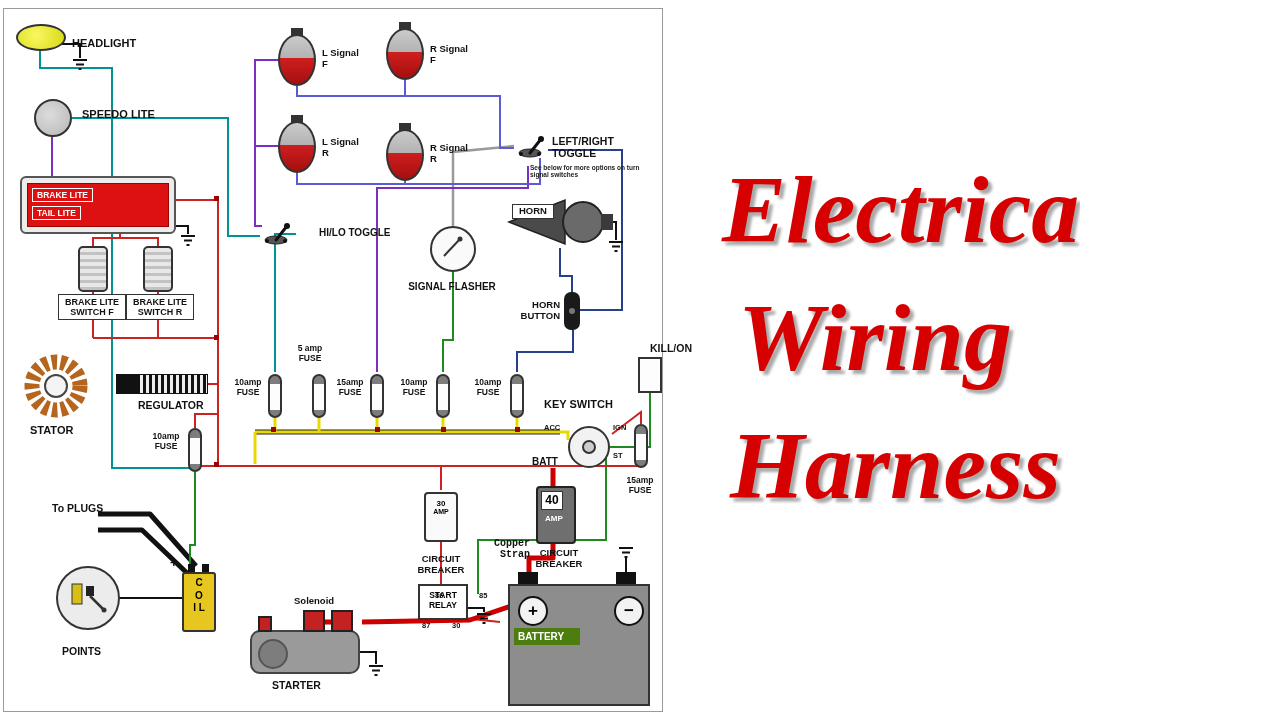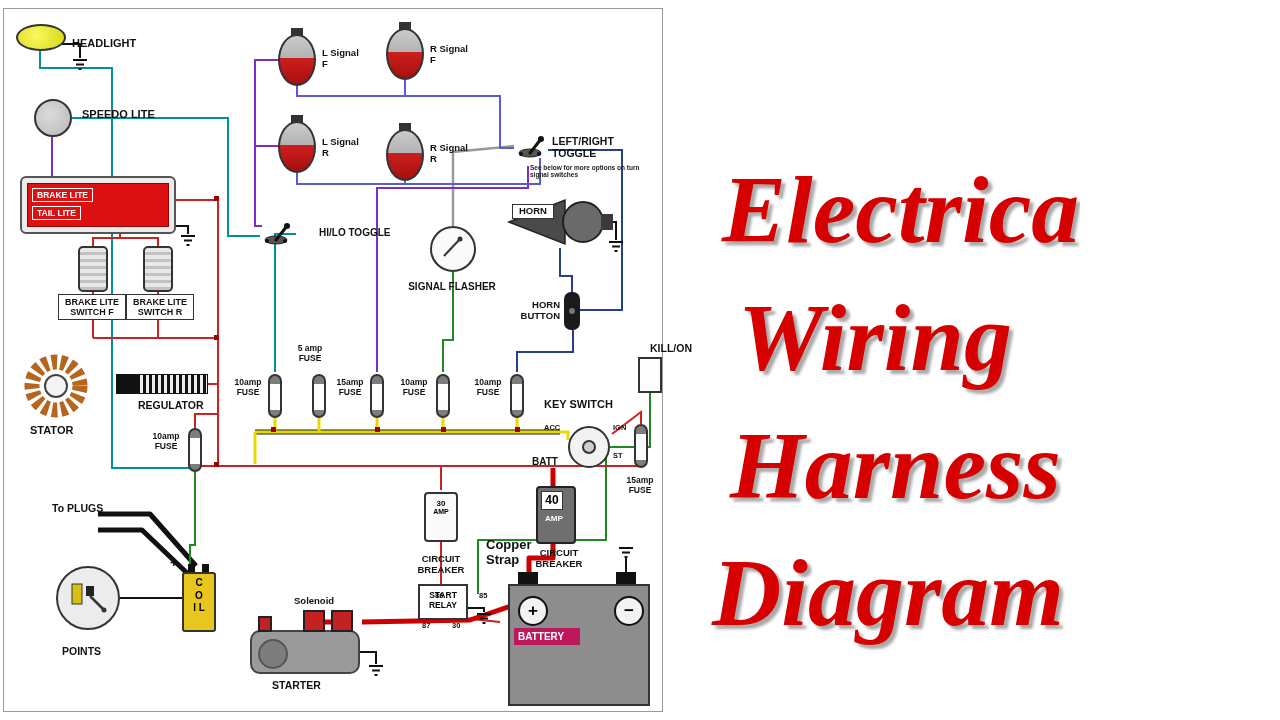--- a/index.html
+++ b/index.html
@@ -245,21 +245,21 @@
   </div>
   <div class="lbl" style="left:412px;top:554px;width:58px;font-size:9.5px;text-align:center;">CIRCUIT BREAKER</div>
 
   <div class="el" style="left:536px;top:486px;width:40px;height:58px;border:2px solid #222;border-radius:4px;background:#6f6f6f;">
     <div style="position:absolute;left:3px;top:3px;width:20px;height:17px;background:#fff;border:1px solid #333;
                 font-size:12px;font-weight:bold;text-align:center;line-height:17px;">40</div>
     <div style="position:absolute;left:7px;top:26px;color:#fff;font-size:8px;font-weight:bold;">AMP</div>
   </div>
   <div class="lbl" style="left:528px;top:548px;width:62px;font-size:9.5px;text-align:center;">CIRCUIT BREAKER</div>
 
-  <div class="lbl" style="left:486px;top:538px;width:44px;font-size:13px;text-align:left;">Copper Strap</div>
+  <div class="lbl" style="left:486px;top:538px;width:44px;font-size:10px;text-align:right;font-family:Liberation Mono, monospace;">Copper Strap</div>
 
   <div class="el" style="left:418px;top:584px;width:50px;height:36px;border:2px solid #333;background:#fff;">
     <div style="font-size:8.5px;font-weight:bold;text-align:center;margin-top:4px;line-height:1.2;">START RELAY</div>
   </div>
   <div class="lbl" style="left:404px;top:592px;font-size:7.5px;margin-left:31px;">86</div>
   <div class="lbl" style="left:471px;top:592px;font-size:7.5px;padding-left:8px;">85</div>
   <div class="lbl" style="left:422px;top:622px;font-size:7.5px;">87</div>
   <div class="lbl" style="left:452px;top:622px;font-size:7.5px;">30</div>
   <svg class="gnd" width="16" height="13" style="left:476px;top:612px">
     <path d="M1 2 H15 M4 6.5 H12 M6.5 11 H9.5" stroke="#111" stroke-width="2"></path>
@@ -277,21 +277,21 @@
     <path d="M1 2 H15 M4 6.5 H12 M6.5 11 H9.5" stroke="#111" stroke-width="2"></path>
   </svg>
 
   <div class="el" style="left:518px;top:572px;width:20px;height:16px;background:#111;"></div>
   <div class="el" style="left:616px;top:572px;width:20px;height:16px;background:#111;"></div>
   <div class="el" style="left:508px;top:584px;width:142px;height:122px;background:#8d8d8d;border:2px solid #333;">
     <div class="circle" style="position:absolute;left:8px;top:10px;width:26px;height:26px;background:#f2f2f2;border-color:#111;
                 font-size:17px;font-weight:bold;text-align:center;line-height:25px;">+</div>
     <div class="circle" style="position:absolute;left:104px;top:10px;width:26px;height:26px;background:#f2f2f2;border-color:#111;
                 font-size:17px;font-weight:bold;text-align:center;line-height:25px;">−</div>
-    <div style="position:absolute;left:4px;top:42px;width:62px;height:17px;background:#be185d;color:#fff;
+    <div style="position:absolute;left:4px;top:42px;width:62px;height:17px;background:#4d7c0f;color:#fff;
                 font-size:10px;font-weight:bold;padding-left:4px;line-height:17px;">BATTERY</div>
   </div>
   <svg class="gnd" width="16" height="13" style="left:618px;top:546px">
     <path d="M1 2 H15 M4 6.5 H12 M6.5 11 H9.5" stroke="#111" stroke-width="2"></path>
   </svg>
 
   <div class="lbl" style="left:52px;top:503px;font-size:10.5px;">To PLUGS</div>
 
   <div class="el circle" style="left:56px;top:566px;width:64px;height:64px;background:#ececec;"></div>
   <svg class="el" width="64" height="64" style="left:56px;top:566px">
@@ -305,14 +305,13 @@
   <div class="lbl" style="left:170px;top:556px;font-size:13px;">+</div>
   <div class="el" style="left:188px;top:564px;width:7px;height:9px;background:#111;"></div>
   <div class="el" style="left:202px;top:564px;width:7px;height:9px;background:#111;"></div>
   <div class="el" style="left:182px;top:572px;width:34px;height:60px;background:#e7c71f;border:2px solid #333;border-radius:3px;">
     <div style="width:12px;margin:3px auto 0;font-size:10px;font-weight:bold;line-height:12.5px;text-align:center;">C O I L</div>
   </div>
 
   <div class="title-line" style="left:722px;top:162px;font-size:96px;">Electrical</div>
   <div class="title-line" style="left:738px;top:290px;font-size:96px;">Wiring</div>
   <div class="title-line" style="left:730px;top:418px;font-size:96px;">Harness</div>
-  <div class="title-line" style="left:712px;top:545px;font-size:96px;">Diagram</div>
 </div>
 
 </body></html>

